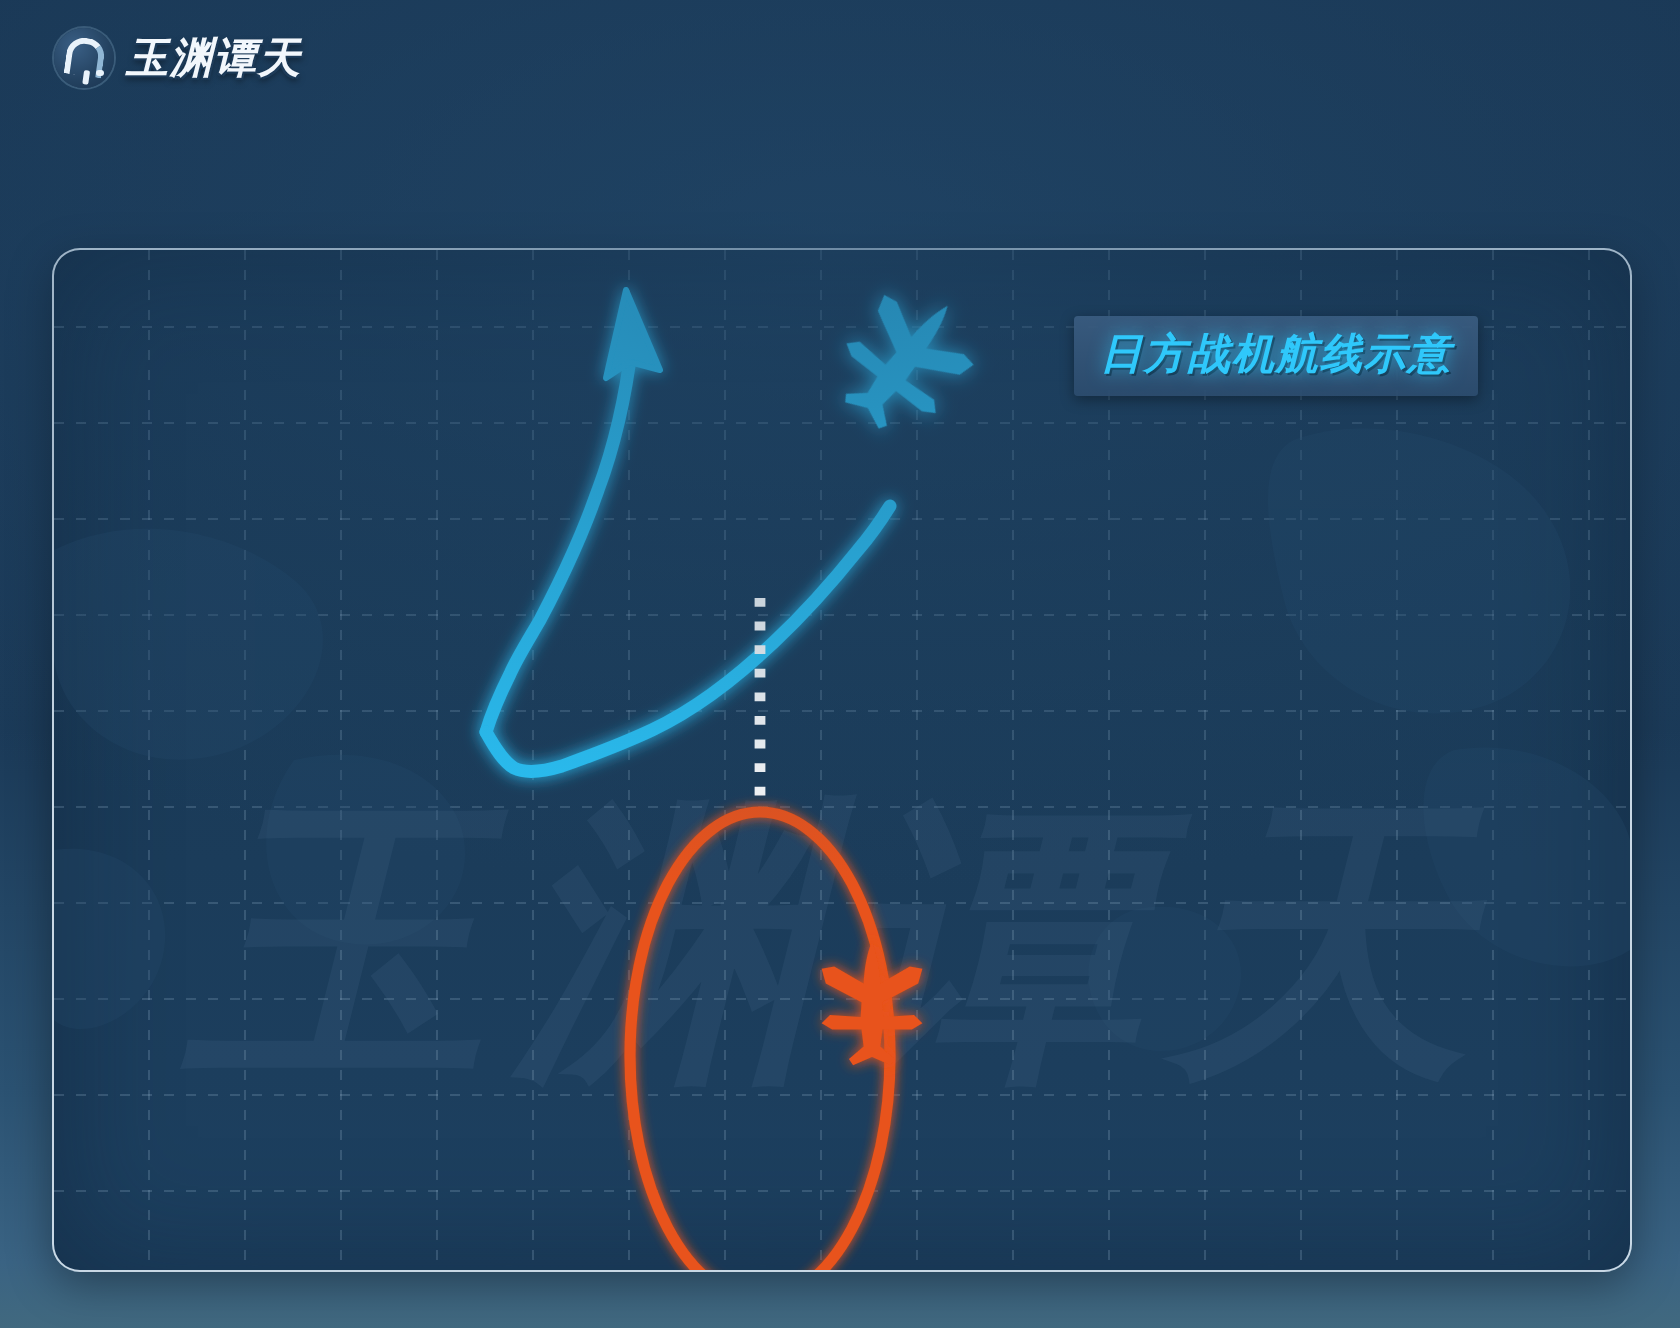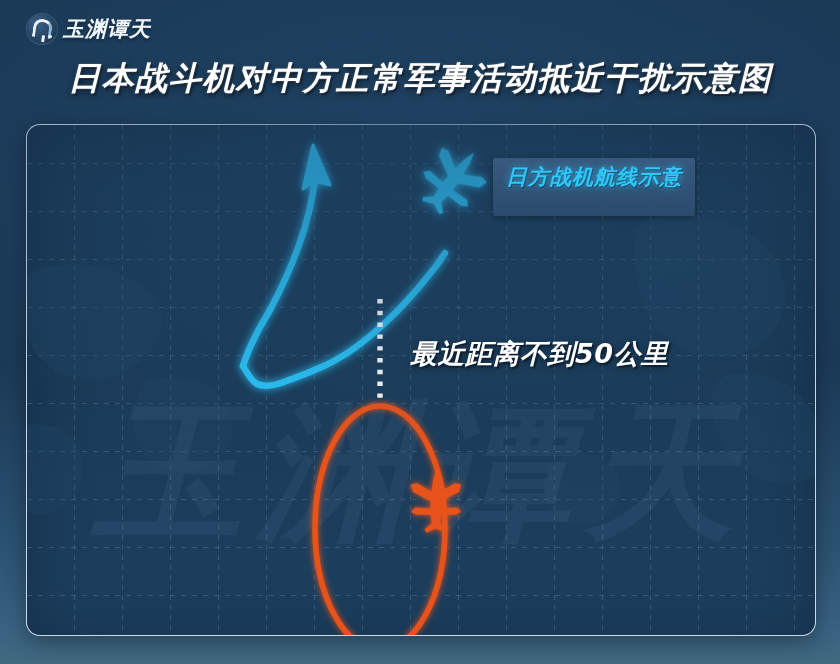--- a/index.html
+++ b/index.html
@@ -184,31 +184,32 @@
   #routes {
     position: absolute;
     inset: 0;
     pointer-events: none;
   }
 
   
   .route-badge {
     position: absolute;
     display: inline-block;
-    padding: 5px 13px 25px 13px;
+    padding: 5px 13px 7px 13px;
     background: linear-gradient(to bottom, rgba(58,92,128,0.92) 0%, rgba(44,76,110,0.92) 100%);
     border-radius: 2px;
     font-family: "DejaVu Sans", sans-serif;
     font-size: 21px;
     font-weight: bold;
     font-style: italic;
     letter-spacing: 1px;
     white-space: nowrap;
     box-shadow: 0 2px 7px rgba(0,0,0,0.35);
     z-index: 8;
+    margin-left: 44px;
   }
   #badge-jp {
     left: 493px;
     top: 158px;
     color: #2fc8fb;
     text-shadow: 0 0 9px rgba(47,200,251,0.75), 1px 1px 0 rgba(12,34,54,0.7);
   }
   #badge-cn {
     left: 465px;
     top: 459px;
@@ -241,21 +242,20 @@
   <div id="header">
 
     <div id="brand">
       <div id="brand-badge">
         <span class="hook"></span>
         <span class="dot"></span>
       </div>
       <div id="brand-name">玉渊谭天</div>
     </div>
 
-    <div id="page-title">日本战斗机对中方正常军事活动抵近干扰示意图</div>
   </div>
 
   <div id="map-panel">
 
     <div>
       <div class="gridline-v" style="left:47px"></div>
       <div class="gridline-v" style="left:95px"></div>
       <div class="gridline-v" style="left:143px"></div>
       <div class="gridline-v" style="left:191px"></div>
       <div class="gridline-v" style="left:239px"></div>
@@ -359,15 +359,14 @@
                  L-5,3 L-22,-6 L-24,-13 L-18,-14 L-4,-6
                  C-3.6,-13 -2.6,-20 0,-26 Z" fill="#e8521a"></path>
       </g>
     </svg>
 
   </div>
 
   <div class="route-badge" id="badge-jp">日方战机航线示意</div>
 
 
-  <div id="distance-label">最近距离不到50公里</div>
 
 </div>
 
 </body></html>

